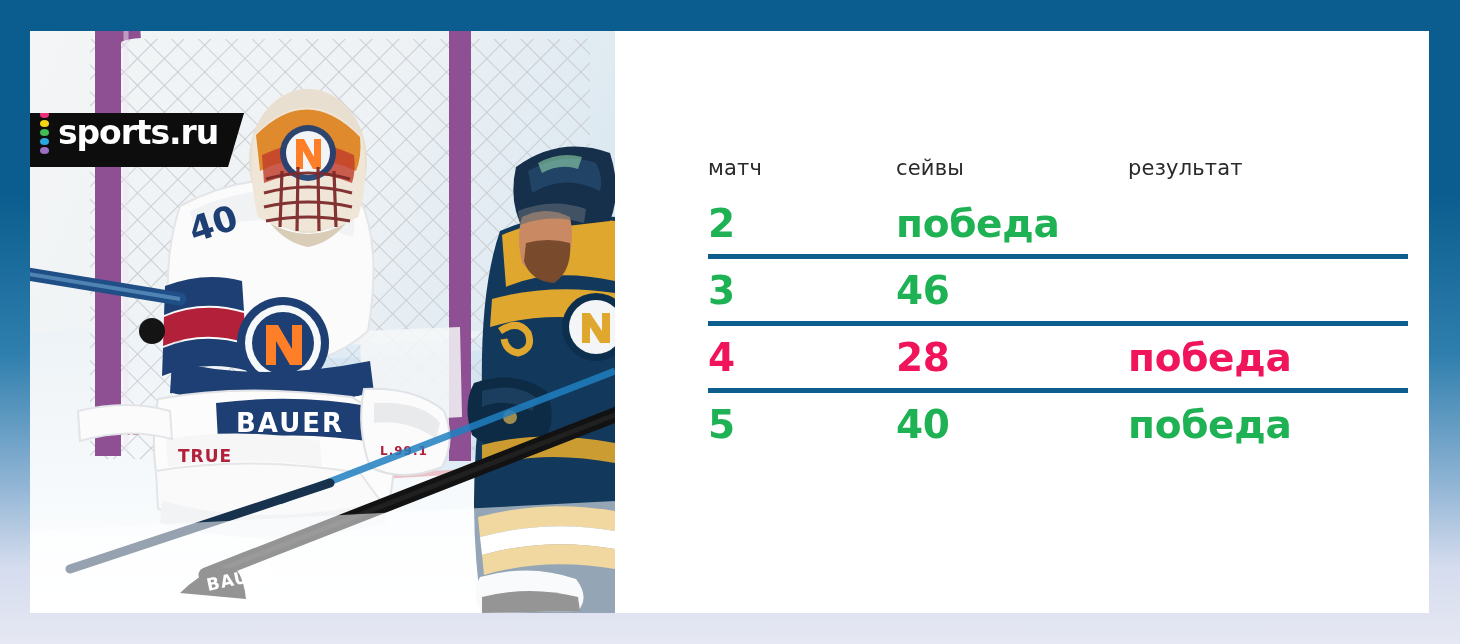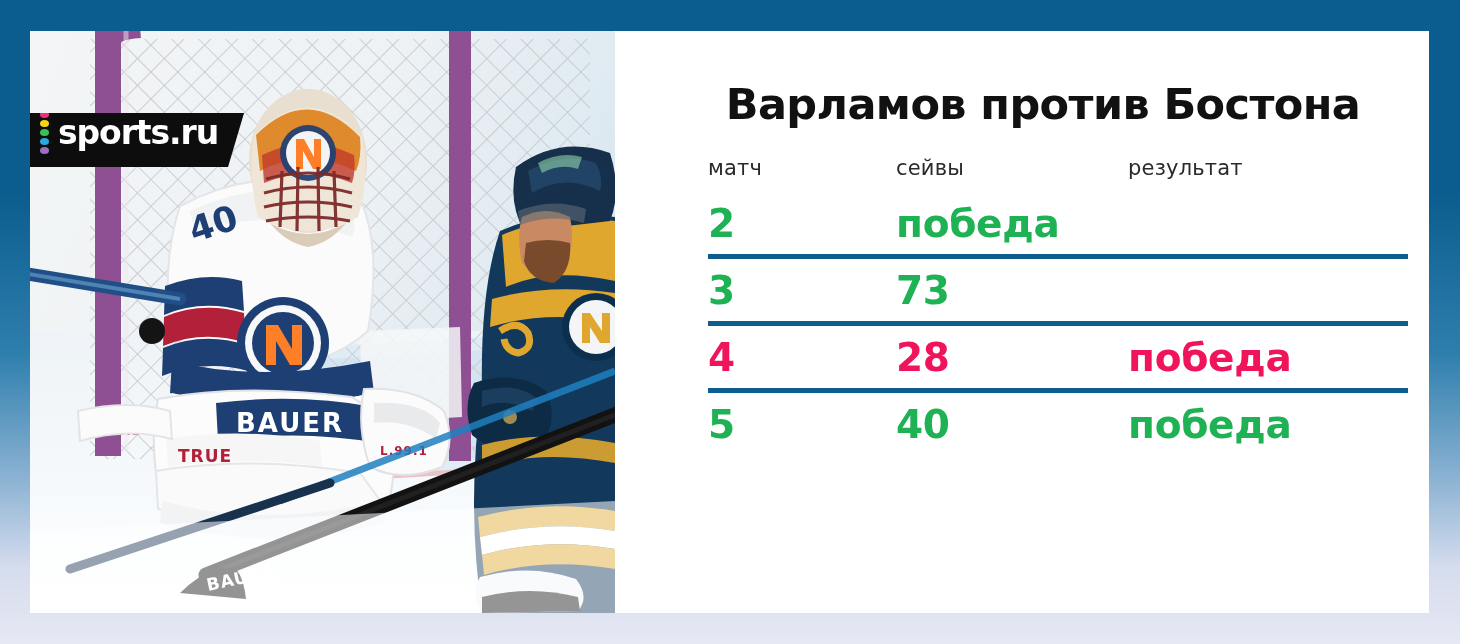--- a/index.html
+++ b/index.html
@@ -283,39 +283,38 @@
       <i style="background: rgb(245, 213, 22);"></i>
       <i style="background: rgb(63, 191, 82);"></i>
       <i style="background: rgb(41, 168, 224);"></i>
       <i style="background: rgb(155, 111, 196);"></i>
     </span>
     <span id="logo-text">sports.ru</span>
   </div>
 
   <div id="content">
 
-    <div id="title" style="color: rgb(17, 17, 17);">Варламов против Бостона</div>
 
     <div id="table">
 
       <div class="hdr-row">
         <div class="hdr col-match">матч</div>
         <div class="hdr col-saves">сейвы</div>
         <div class="hdr col-result">результат</div>
       </div>
 
       <div class="row" style="color: rgb(31, 178, 84);">
         <div class="cell col-match">2</div>
         <div class="cell col-result">победа</div>
       </div>
       <div class="divider" style="background: rgb(13, 93, 143);"></div>
 
       <div class="row" style="color: rgb(31, 178, 84);">
         <div class="cell col-match">3</div>
-        <div class="cell col-saves">73</div>
+        <div class="cell col-saves">46</div>
       </div>
       <div class="divider" style="background: rgb(13, 93, 143);"></div>
 
       <div class="row" style="color: rgb(240, 20, 90);">
         <div class="cell col-match">4</div>
         <div class="cell col-saves">28</div>
         <div class="cell col-result">победа</div>
       </div>
       <div class="divider" style="background: rgb(13, 93, 143);"></div>
 

